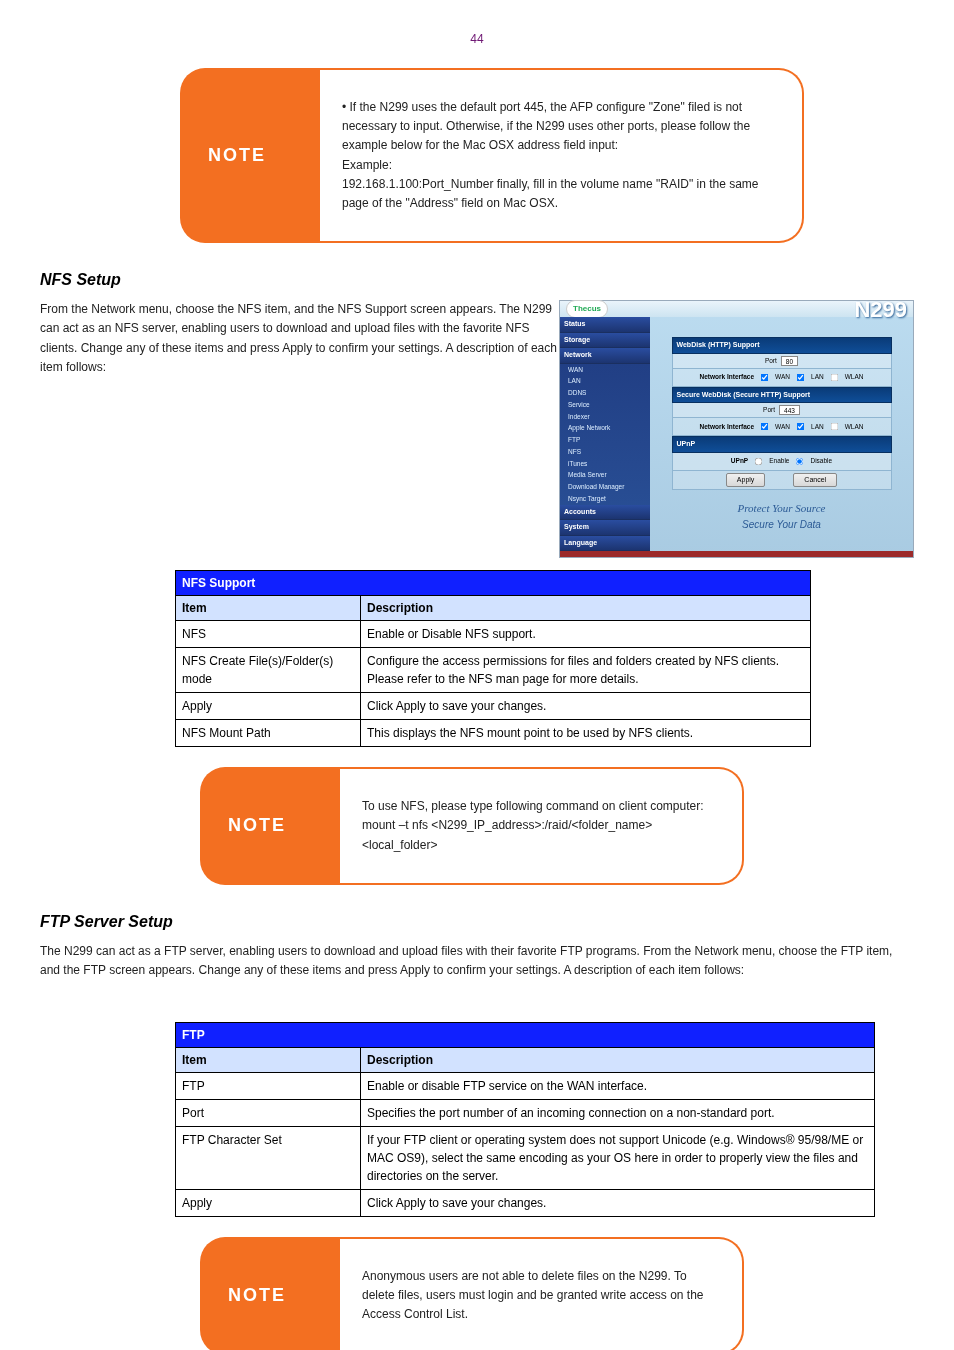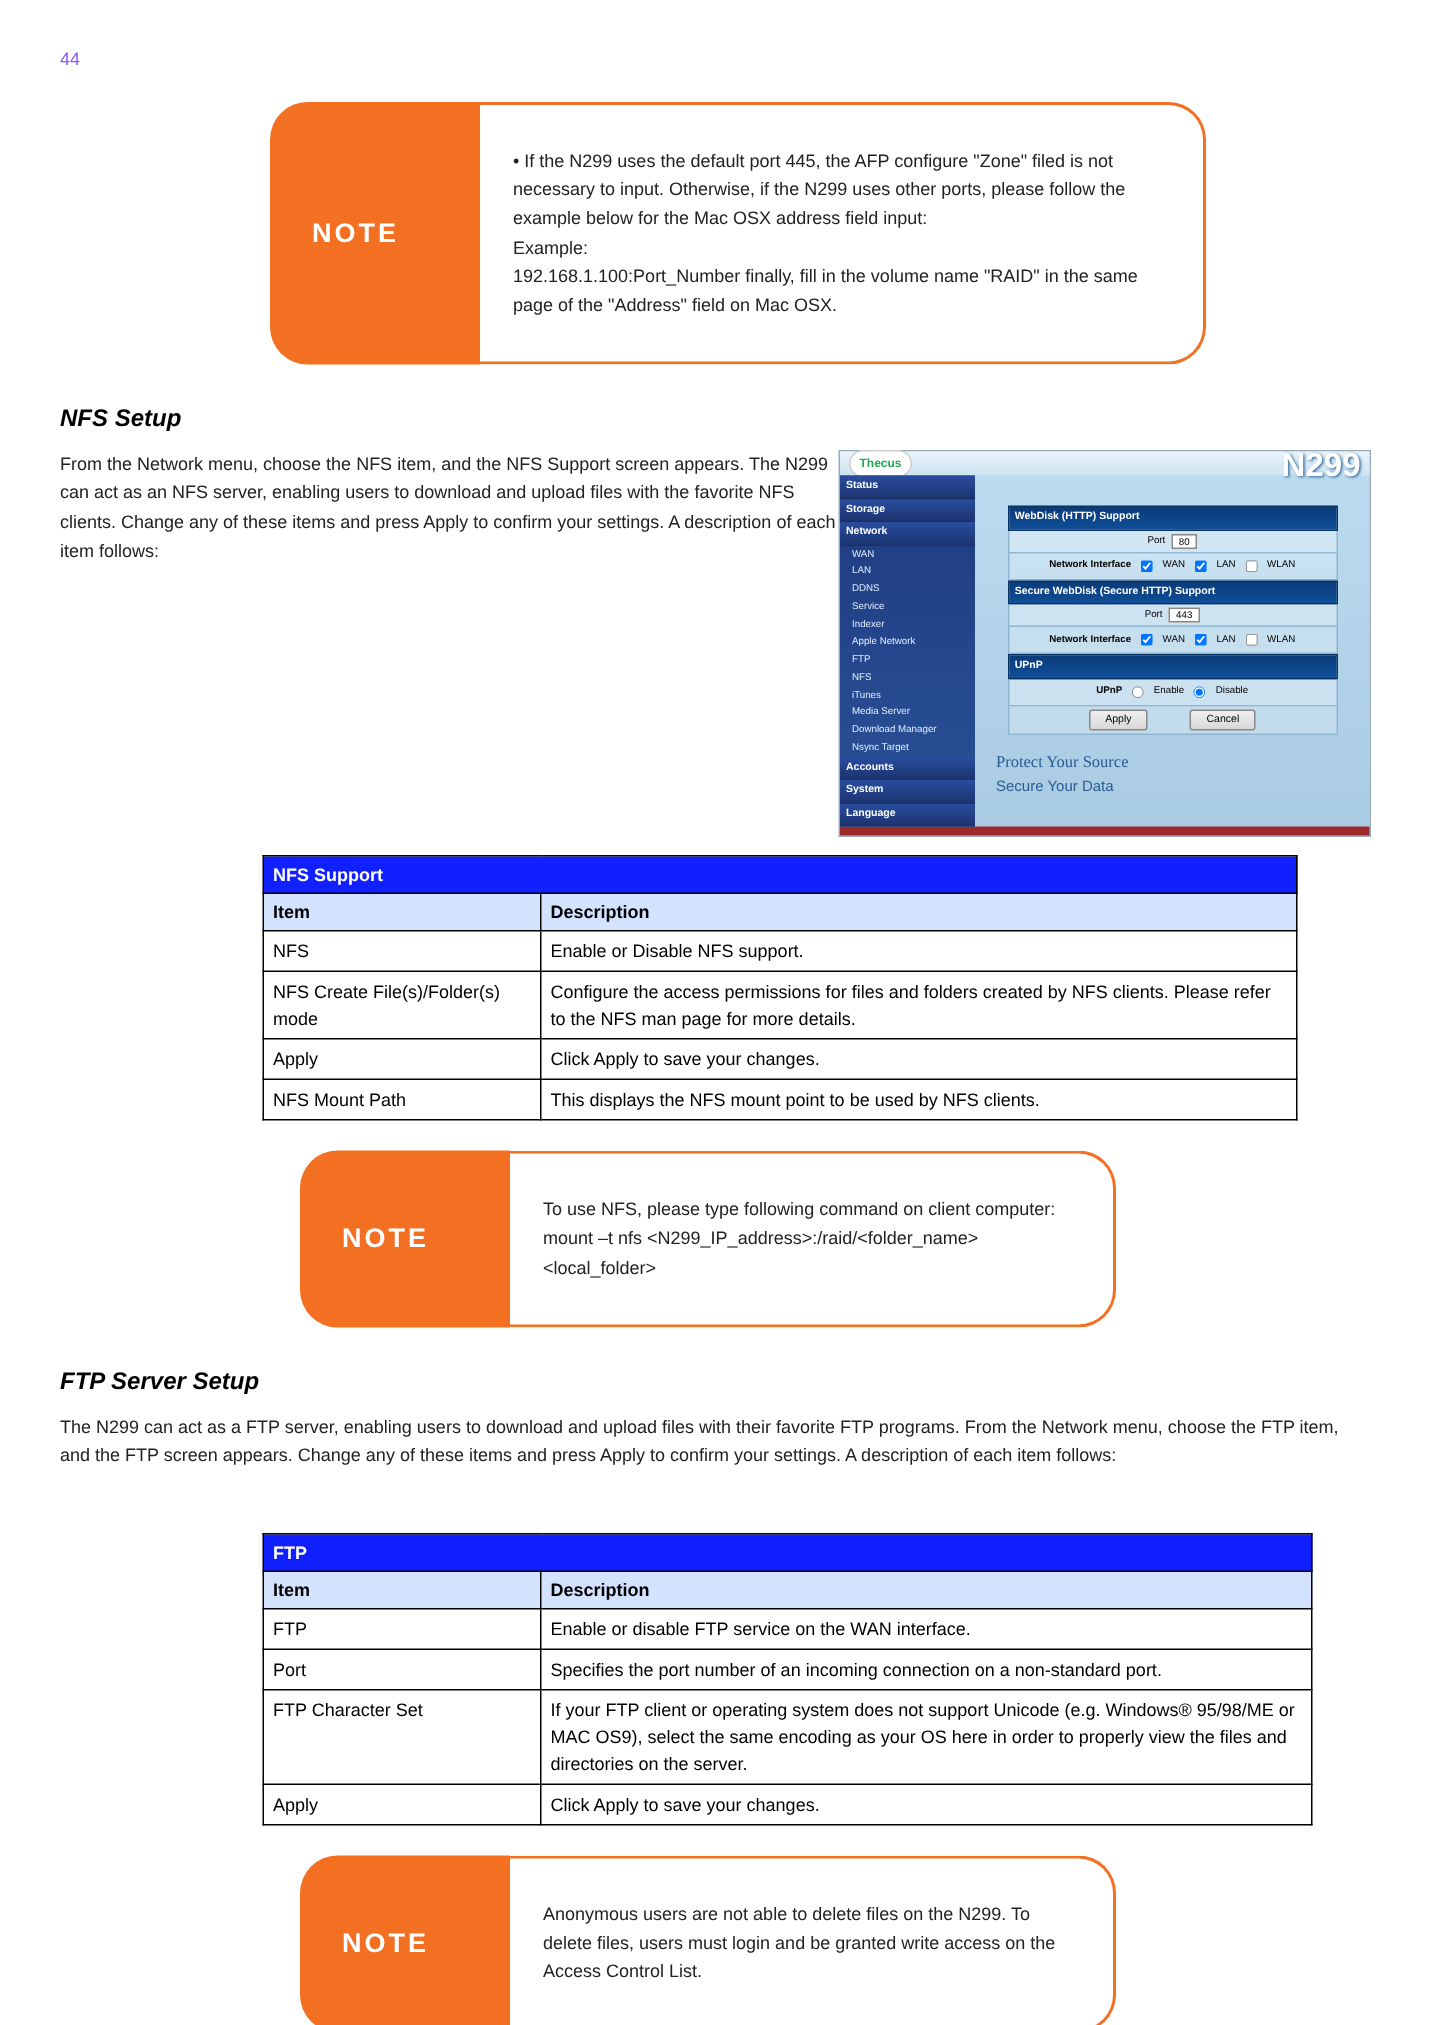--- a/index.html
+++ b/index.html
@@ -8,23 +8,23 @@
     background: #fff;
     color: #000;
     width: 954px;
     margin: 0 auto;
     padding: 30px 40px 60px;
     font-size: 13px;
     line-height: 1.5;
   }
 
   .page-num {
-    text-align: left;
+    text-align: center;
     font-size: 12px;
-    color: #8b5cf6;
+    color: #701a75;
     margin-bottom: 19px;
   }
 
   
   .note-wrap {
     display: flex;
     align-items: stretch;
     margin: 20px 110px 25px 140px;
   }
   .note-badge {
@@ -163,34 +163,35 @@
     display: inline-block;
   }
   .shot-btn {
     background: linear-gradient(#f0f0f0, #d8d8d8);
     border: 1px solid #888;
     padding: 1px 10px;
     font-size: 7px;
     border-radius: 2px;
   }
   .shot-footer-brand {
-    text-align: left;
+    text-align: center;
     padding: 4px 6px 2px;
+    font-style: italic;
   }
   .shot-protect {
     color: #2b5a95;
     font-size: 11px;
     font-family: Georgia, serif;
   }
   .shot-data { color: #2b5a95; font-size: 10px; }
   .shot-bottom-bar { height: 6px; background: #9c2a2a; }
 
   
   .cfg-table {
-    width: 690px;
+    width: 636px;
     margin: 8px 0 18px 135px;
     border-collapse: collapse;
     font-size: 12px;
   }
   .cfg-table.wide { width: 700px; }
   .cfg-table th.title {
     background: #1020ff;
     color: #fff;
     text-align: left;
     padding: 3px 6px;

